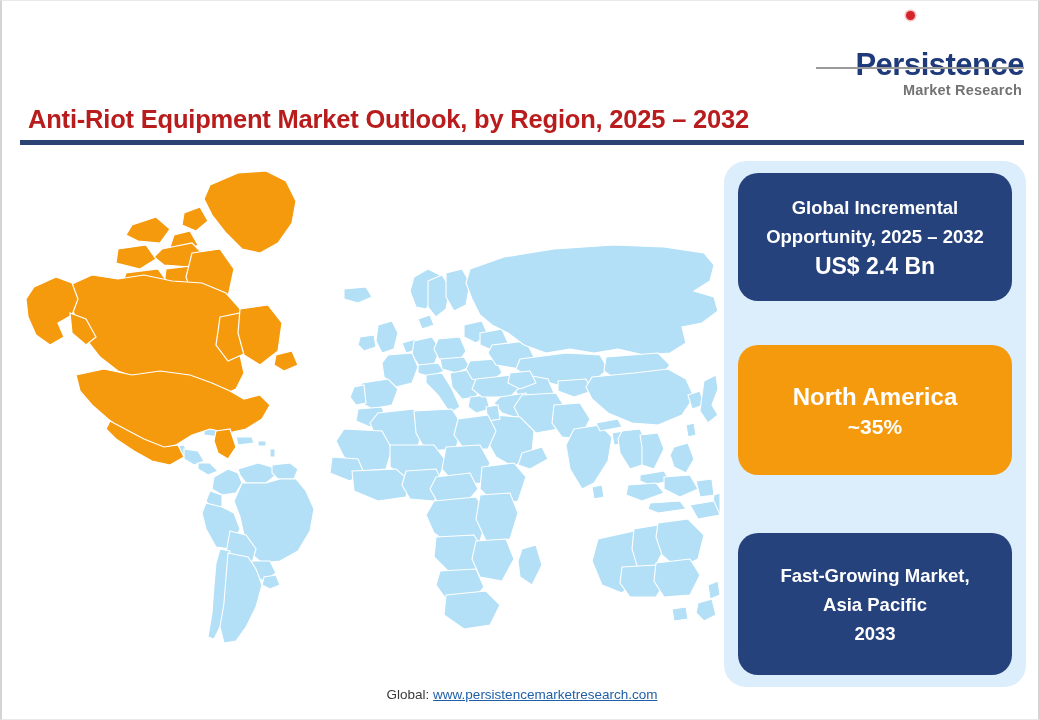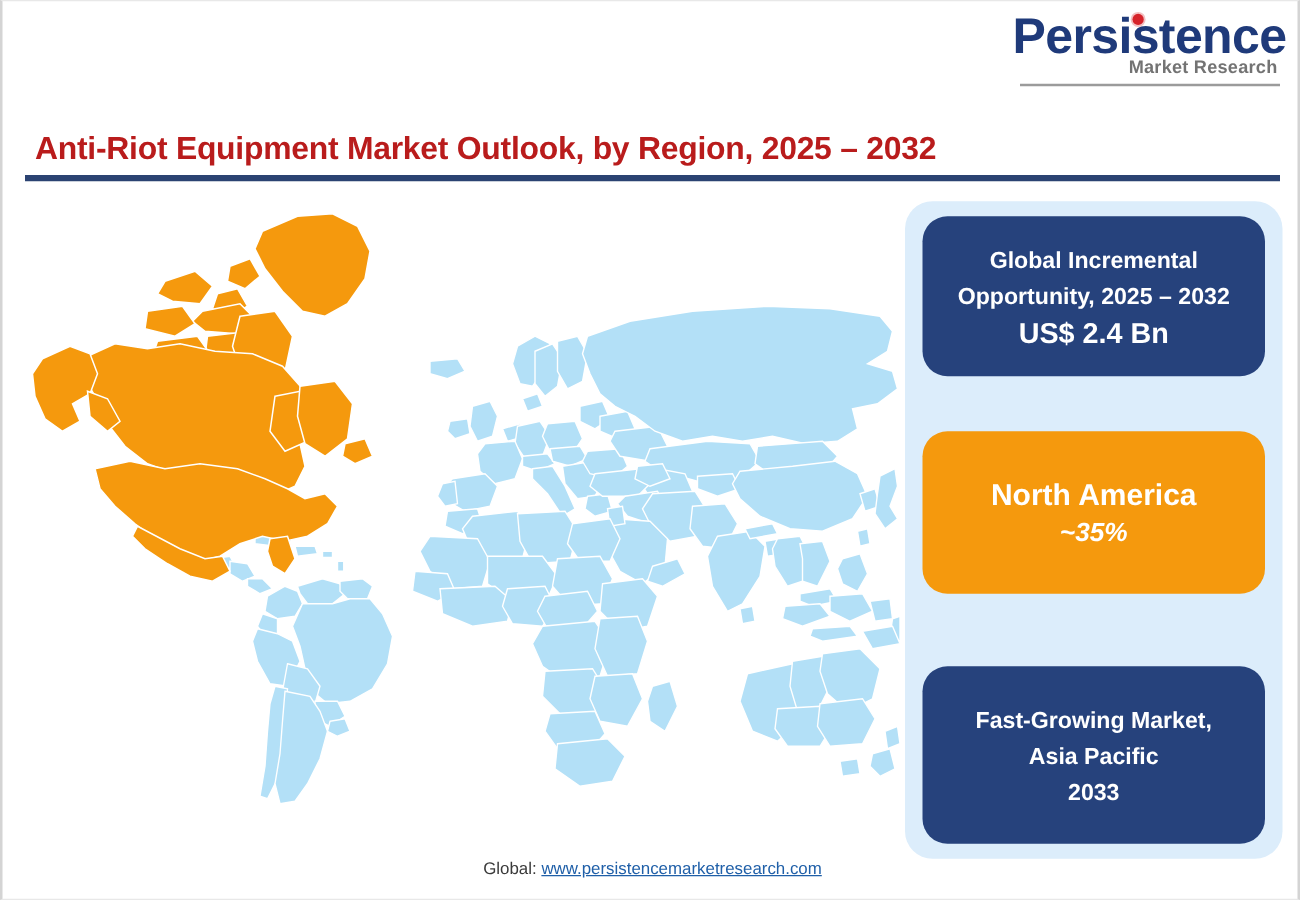--- a/index.html
+++ b/index.html
@@ -20,24 +20,24 @@
   }
 
   
   #logo {
     position:absolute; right:14px; top:8px;
     width:214px; height:58px;
     text-align:right;
     user-select:none;
   }
   #logo .brand {
-    font-size:40px; font-weight:bold; letter-spacing:-0.5px;
+    font-size:31px; font-weight:bold; letter-spacing:-0.5px;
     color:#1f3a7a; line-height:40px;
     font-family:"Liberation Sans", sans-serif;
-    position:relative; display:inline-block;
+    position:relative; display:inline-block;margin-top:36px;
   }
   #logo .tagline {
     font-size:14.5px; font-weight:bold; color:#737373;
     letter-spacing:0.2px; line-height:16px; margin-top:-3px;
     display:block; padding-right:2px;
   }
   #logo .dot {
     position:absolute; width:9px; height:9px; border-radius:50%;
     background:#d6232a; top:2px; left:96px;
     box-shadow:0 0 0 1.5px #f3c0c2;
@@ -82,21 +82,21 @@
   .card.orange { background:#f5990d; }
 
   #card-0 { top:12px;  height:128px; }
   #card-1 { top:184px; height:130px; }
   #card-2 { top:372px; height:142px; }
 
   .card .l1 { font-size:18.5px; font-weight:bold; line-height:29px; }
   .card .l2 { font-size:18.5px; font-weight:bold; line-height:29px; }
   .card .big { font-size:23px; font-weight:bold; line-height:31px; }
   .card .big-head { font-size:24px; font-weight:bold; line-height:33px; }
-  .card .mid { font-size:21px; font-weight:bold; line-height:28px;font-style:italic; }
+  .card .mid { font-size:21px; font-weight:bold; line-height:28px; }
   .card .sub { font-size:17px; font-weight:bold; line-height:26px; }
   .card .ap1 { font-size:18.5px; font-weight:bold; line-height:29px; }
 
   
   #source {
     position:absolute; left:0; top:686px; width:1040px;
     text-align:center; font-size:13.5px; color:#3a3a3a;
   }
   #source a { color:#1f5fa8; text-decoration:underline; }
 </style>

